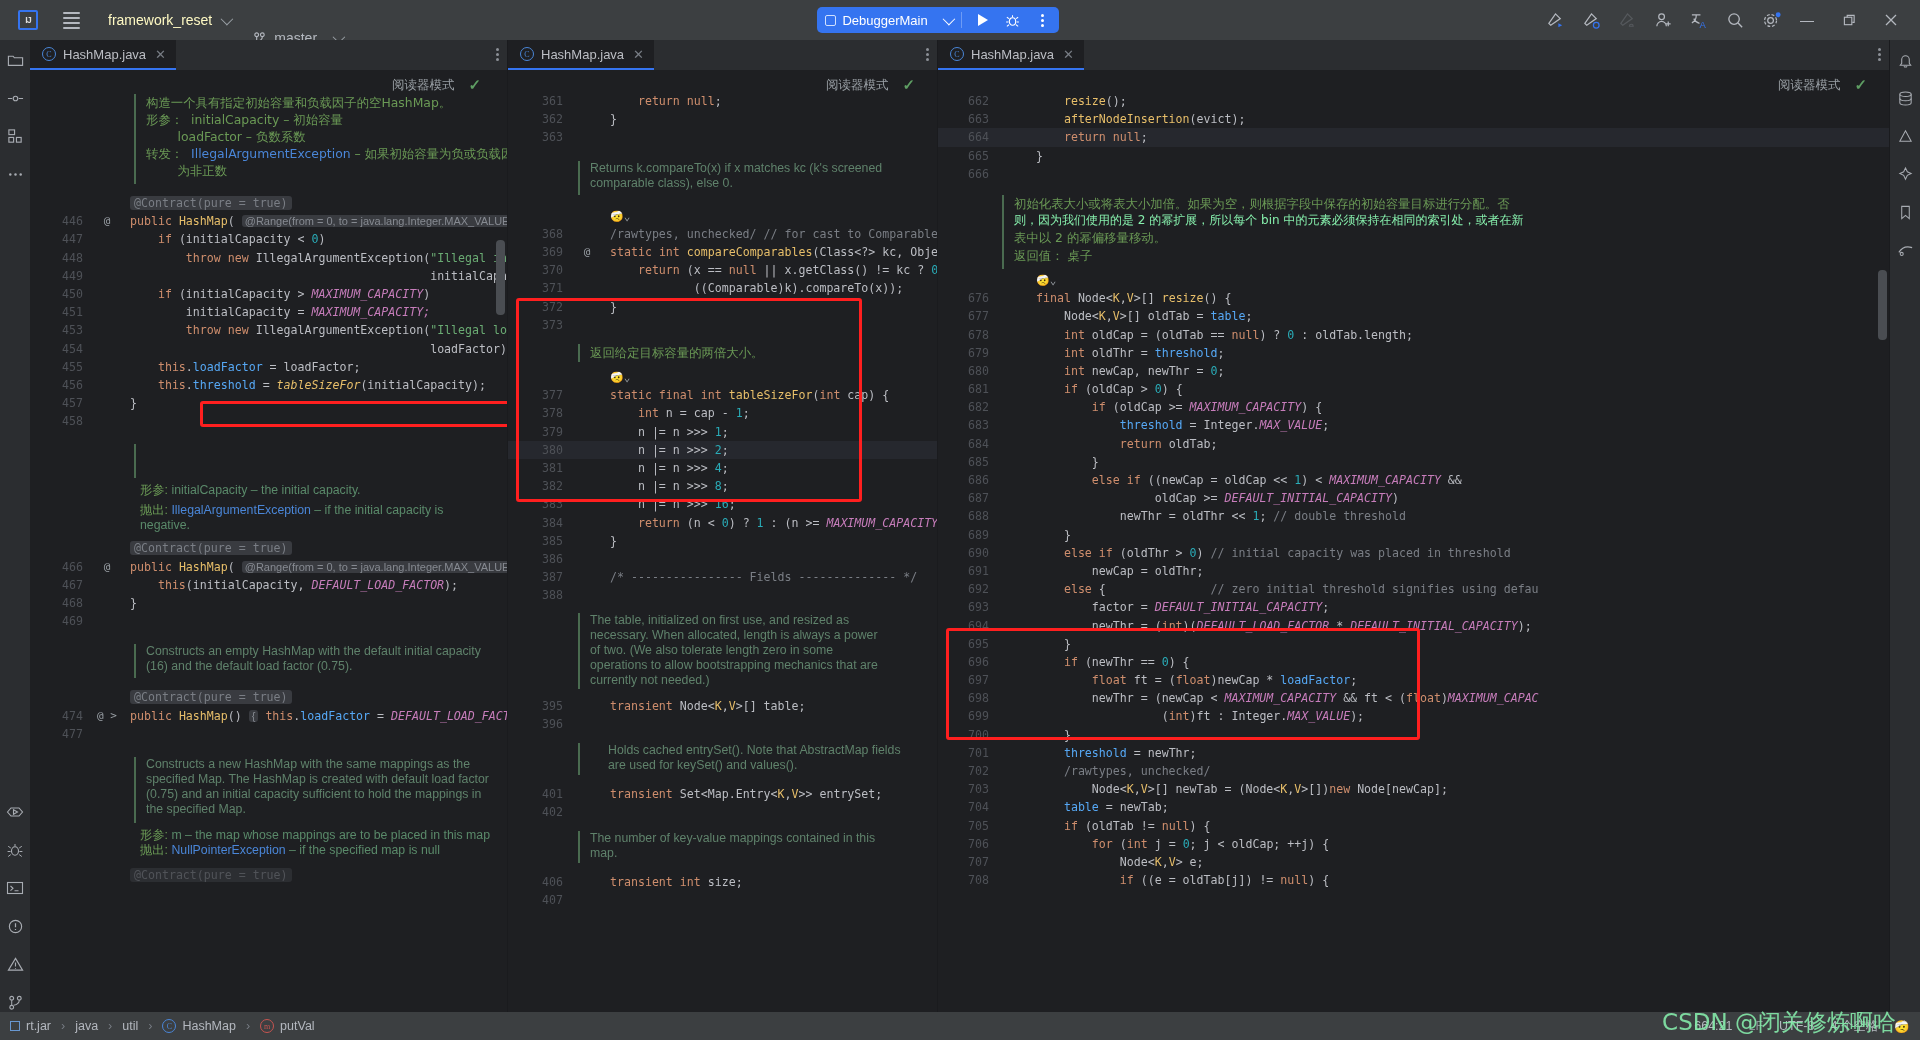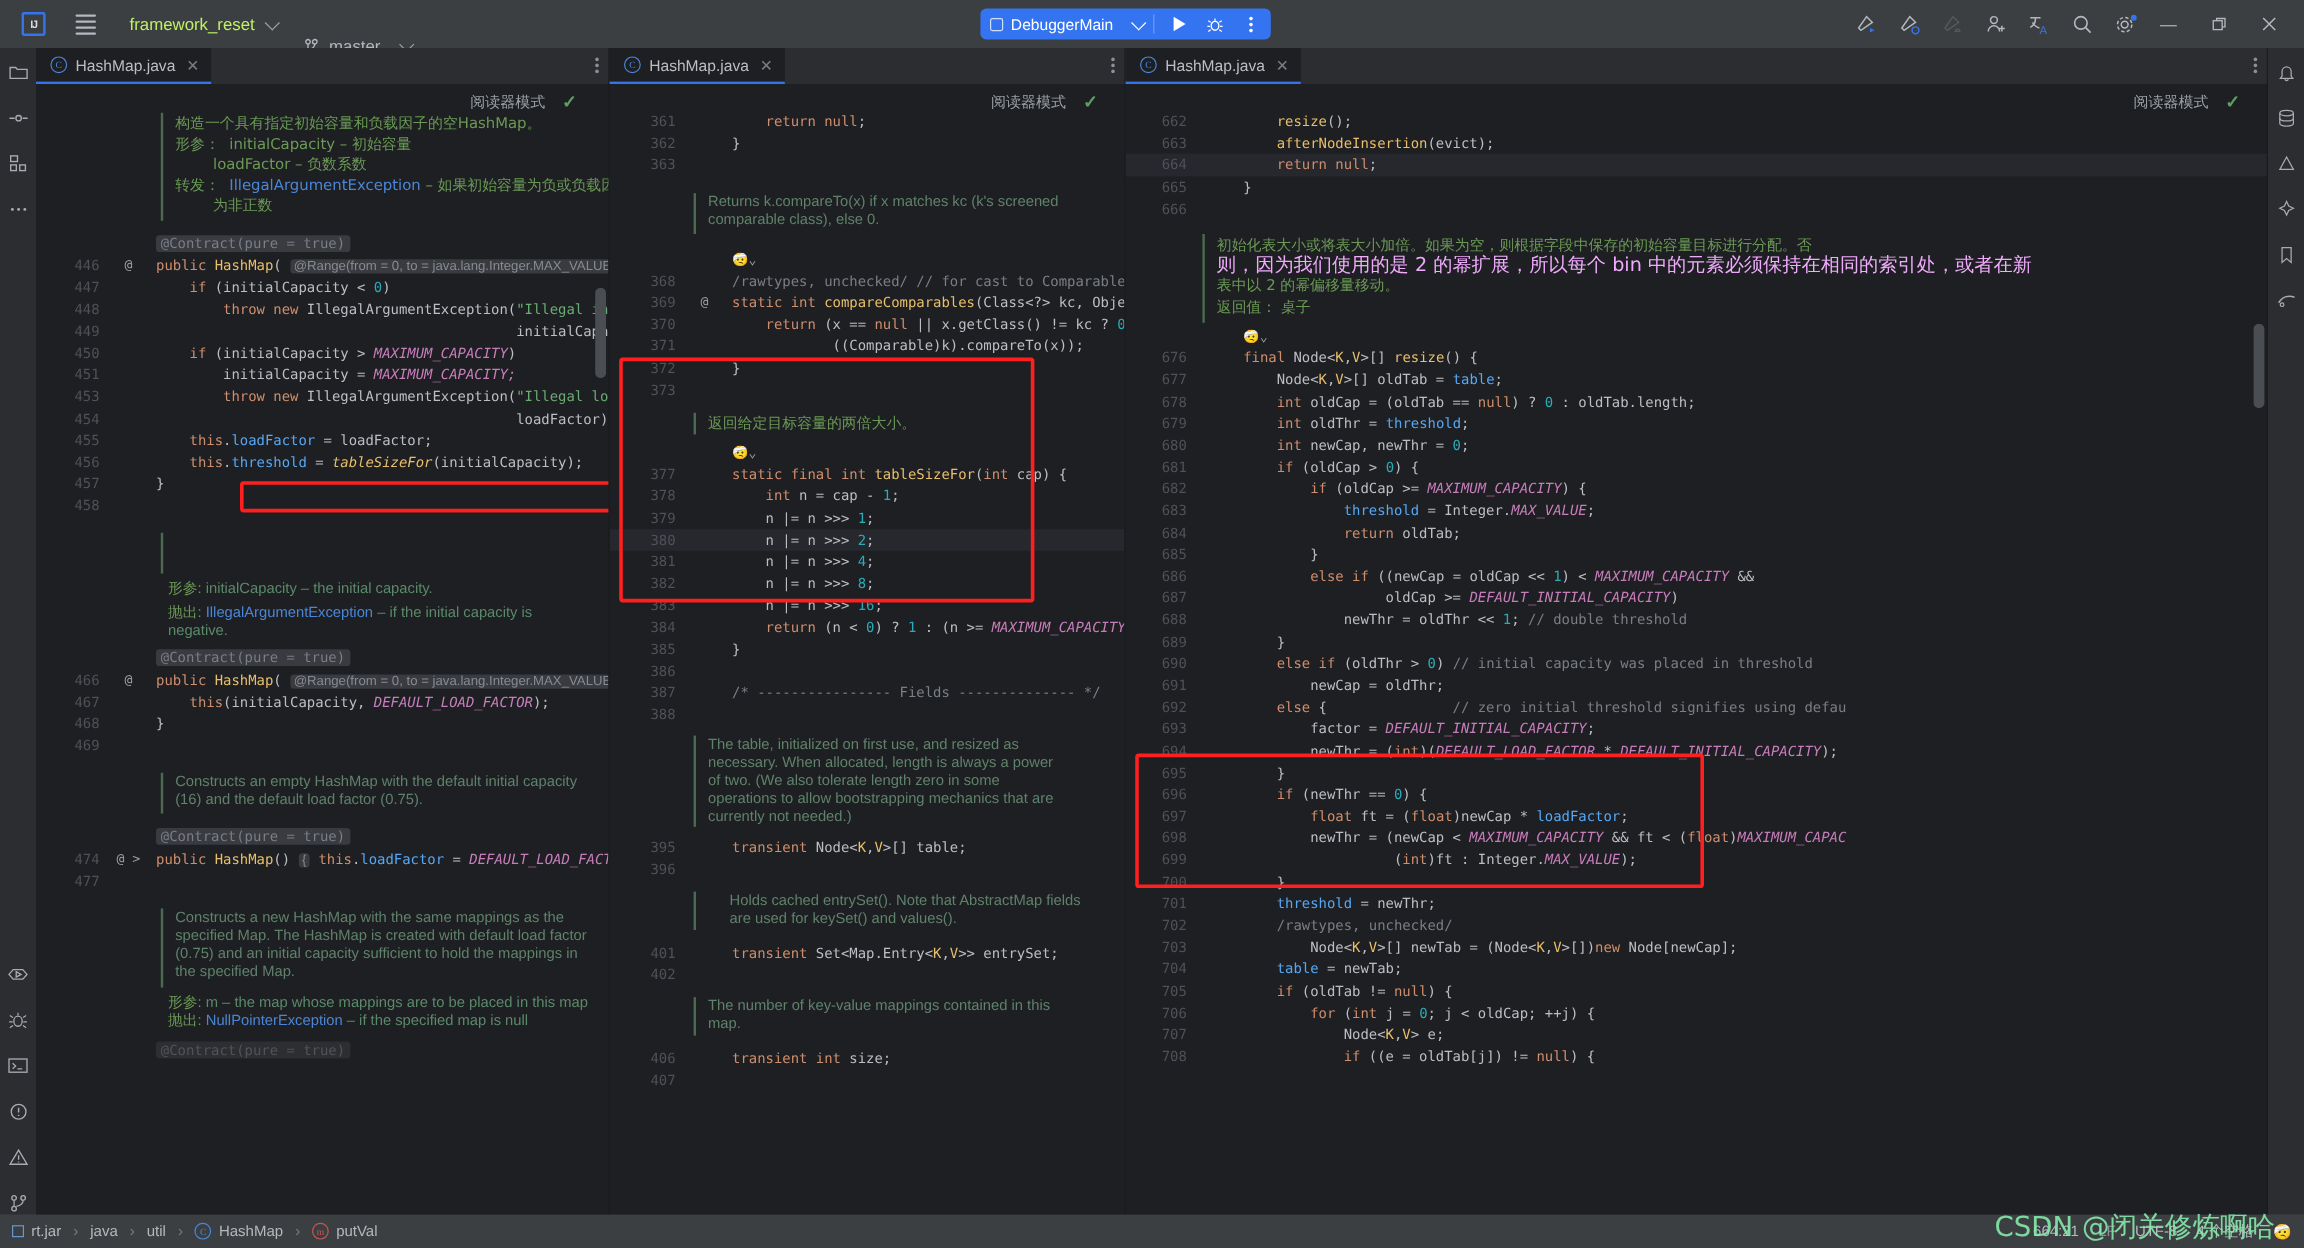--- a/index.html
+++ b/index.html
@@ -18,21 +18,21 @@
     flex:0 0 40px; padding:0 8px; gap:0;
   }
   .ij-logo {
     width:20px;height:20px;border:2px solid #3574f0;border-radius:2px;
     display:flex;align-items:center;justify-content:center;
     font-size:9px; font-weight:bold; color:#dcdcdc; margin-left:10px;
     font-family:"Liberation Sans",sans-serif; letter-spacing:-1px;
   }
   .hamburger { width:34px;height:34px;display:flex;flex-direction:column;align-items:center;justify-content:center;gap:3px;margin-left:16px;cursor:pointer;}
   .hamburger span{display:block;width:17px;height:2px;background:#b4b8bf;border-radius:1px;}
-  .proj-name { margin-left:20px; color:#bef264; font-size:14px; }
+  .proj-name { margin-left:20px; color:#fef9c3; font-size:14px; }
   .chev { display:inline-block; width:9px;height:9px;border-right:1.6px solid #9aa0a6;border-bottom:1.6px solid #9aa0a6;transform:rotate(45deg) translateY(-2px); margin-left:9px;}
   .branch-wrap { display:flex; align-items:center; margin-left:22px; gap:7px;margin-top:36px;}
   .branch-name { color:#b4b8bf; font-size:14px;}
   .spacer { flex:1 1 auto; }
 
   .run-widget {
     display:flex; align-items:center; background:#3574f0; border-radius:5px;
     height:26px; padding:0 4px 0 8px; gap:6px; color:#fff; font-size:13px;
   }
   .run-widget .cfg-ico { width:11px;height:11px;border:1.4px solid #cfe0ff;border-radius:2px;}
@@ -540,21 +540,21 @@
           <div class="row"><div class="gut">662</div><div class="gut2"></div><div class="code">    <span class="t">resize</span><span class="m">();</span></div></div>
           <div class="row"><div class="gut">663</div><div class="gut2"></div><div class="code">    <span class="t">afterNodeInsertion</span><span class="m">(evict);</span></div></div>
           <div class="row curline"><div class="gut">664</div><div class="gut2"></div><div class="code">    <span class="k">return null</span><span class="m">;</span></div></div>
           <div class="row"><div class="gut">665</div><div class="gut2"></div><div class="code"><span class="m">}</span></div></div>
           <div class="row"><div class="gut">666</div><div class="gut2"></div><div class="code"></div></div>
           <div style="height:12px"></div>
           <div class="docrow" style="padding-left:60px;">
               <div class="docbar" style="height:74px;"></div>
             <div style="padding-left:10px;">
               <div class="doccn" style="font-size:12.4px;line-height:17px;color:#6a9955;">初始化表大小或将表大小加倍。如果为空，则根据字段中保存的初始容量目标进行分配。否</div>
-              <div class="doccn" style="font-size:16px;line-height:17px;color:#f0abfc;">则，因为我们使用的是 2 的幂扩展，所以每个 bin 中的元素必须保持在相同的索引处，或者在新</div>
+              <div class="doccn" style="font-size:12px;line-height:17px;color:#86efac;">则，因为我们使用的是 2 的幂扩展，所以每个 bin 中的元素必须保持在相同的索引处，或者在新</div>
               <div class="doccn" style="font-size:12.4px;line-height:17px;color:#6a9955;">表中以 2 的幂偏移量移动。</div>
               <div class="doccn" style="font-size:12.4px;line-height:19px;color:#6a9955;">返回值： 桌子</div>
             </div>
           </div>
           <div style="height:2px"></div>
           <div class="row"><div class="gut"></div><div class="gut2"></div><div class="code"><span class="transl">🤕⌄</span></div></div>
           <div class="row"><div class="gut">676</div><div class="gut2"></div><div class="code"><span class="k">final</span> <span class="m">Node&lt;</span><span class="t">K</span><span class="m">,</span><span class="t">V</span><span class="m">&gt;[] </span><span class="t">resize</span><span class="m">() {</span></div></div>
           <div class="row"><div class="gut">677</div><div class="gut2"></div><div class="code">    <span class="m">Node&lt;</span><span class="t">K</span><span class="m">,</span><span class="t">V</span><span class="m">&gt;[] oldTab = </span><span class="f">table</span><span class="m">;</span></div></div>
           <div class="row"><div class="gut">678</div><div class="gut2"></div><div class="code">    <span class="k">int</span><span class="m"> oldCap = (oldTab == </span><span class="k">null</span><span class="m">) ? </span><span class="n">0</span><span class="m"> : oldTab.length;</span></div></div>
           <div class="row"><div class="gut">679</div><div class="gut2"></div><div class="code">    <span class="k">int</span><span class="m"> oldThr = </span><span class="f">threshold</span><span class="m">;</span></div></div>

